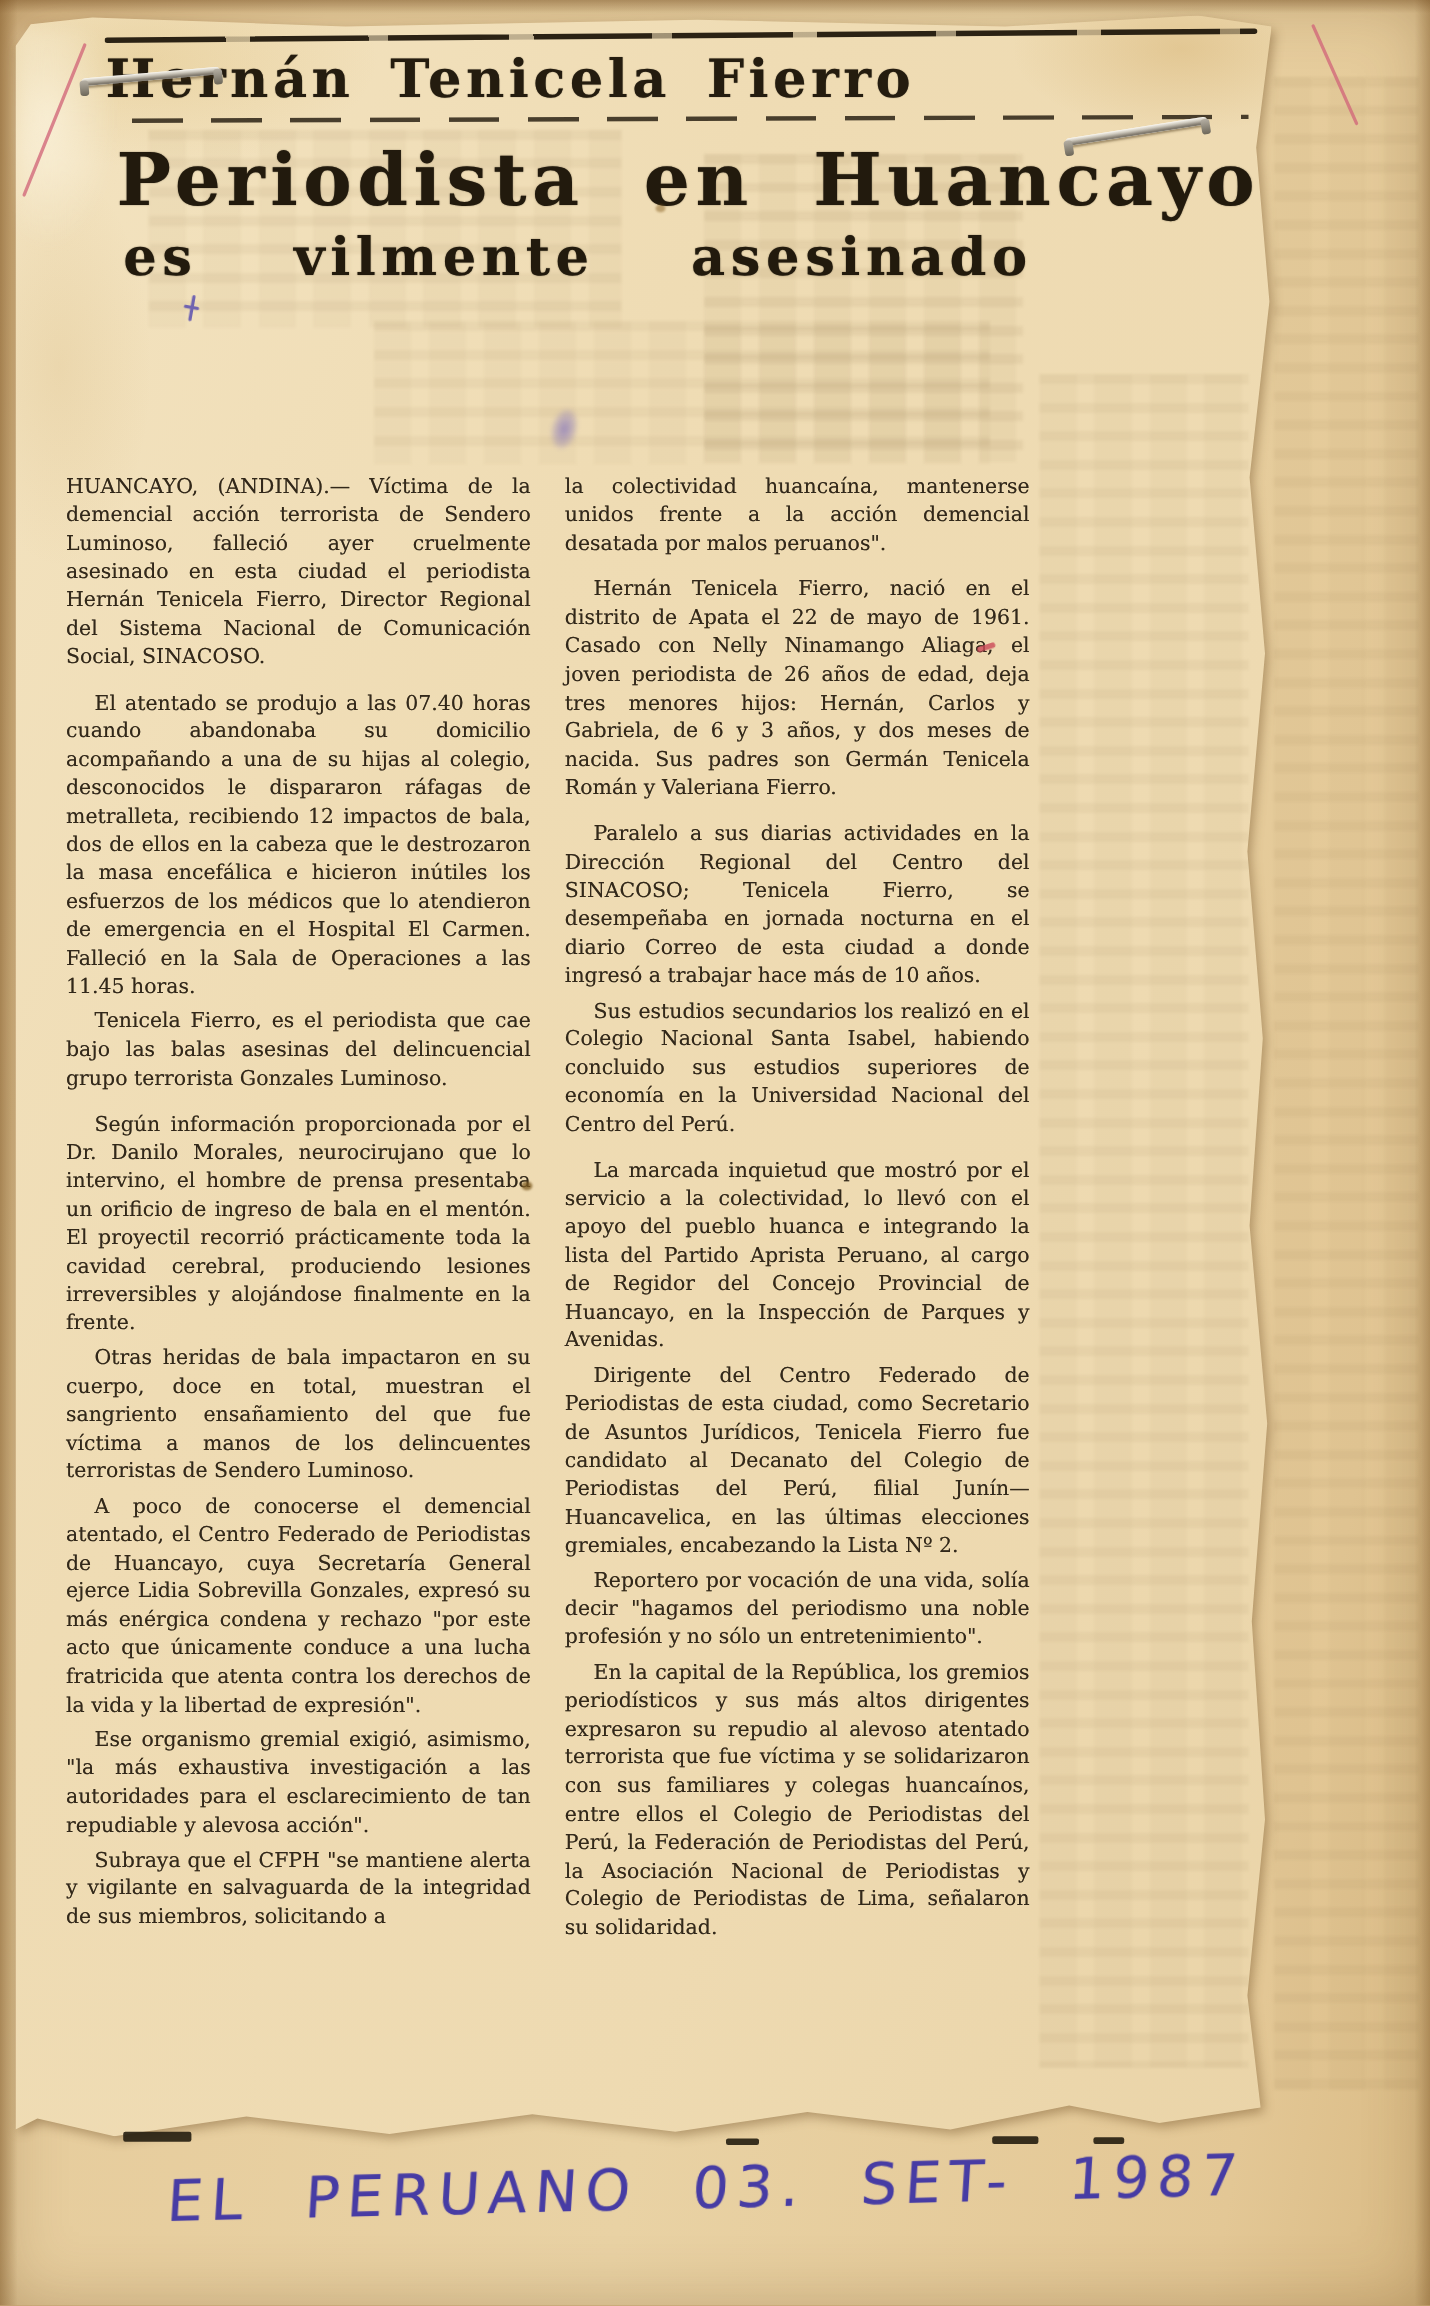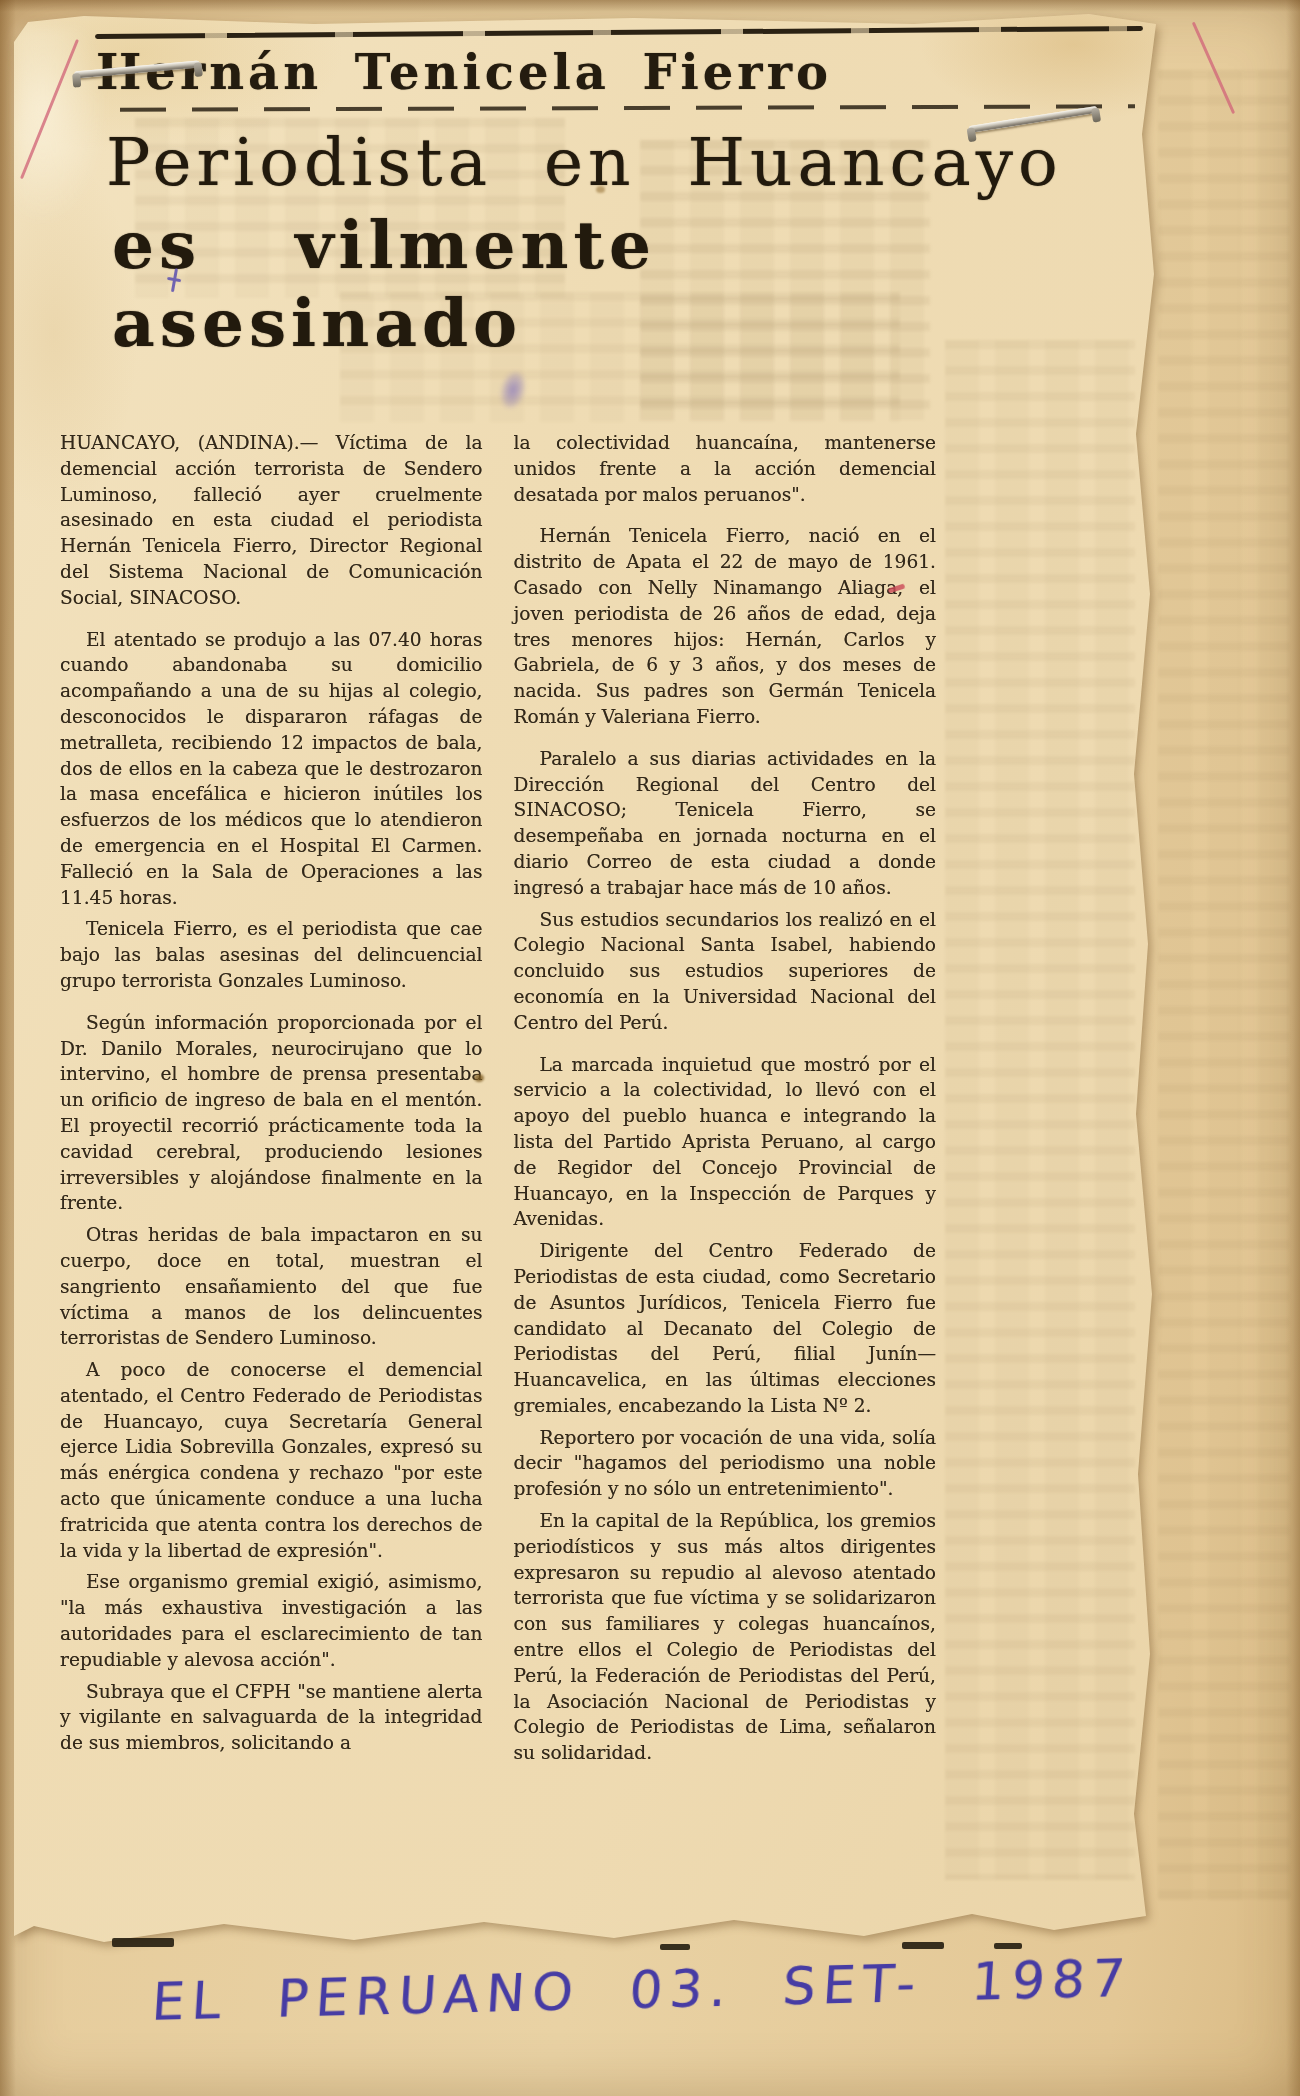--- a/index.html
+++ b/index.html
@@ -45,24 +45,24 @@
   .kicker-rule{position:absolute;left:120px;top:106px;width:1015px;height:3.5px;opacity:.85;
       transform:rotate(-0.2deg);
       background:repeating-linear-gradient(90deg,#2b2214 0 46px, transparent 46px 72px);}
   .rule-remnant{position:absolute;background:#241d10;border-radius:2px;opacity:.9;}
 
   
   .kicker{position:absolute;left:96px;top:44px;width:1000px;
       font-size:48px;font-weight:bold;color:#241c0f;letter-spacing:4px;word-spacing:12px;
       text-shadow:0 0 1px rgba(36,28,15,.6);}
   .headline-l1{position:absolute;left:106px;top:124px;width:1040px;
-      font-size:66px;font-weight:normal;color:#221a0d;letter-spacing:5px;word-spacing:26px;
+      font-size:66px;font-weight:bold;color:#221a0d;letter-spacing:5px;word-spacing:26px;
       text-shadow:0 0 1.2px rgba(34,26,13,.65);}
   .headline-l2{position:absolute;left:112px;top:206px;width:1040px;
-      font-size:66px;font-weight:bold;color:#221a0d;letter-spacing:5px;word-spacing:66px;
+      font-size:48px;font-weight:bold;color:#221a0d;letter-spacing:5px;word-spacing:66px;
       text-shadow:0 0 1.2px rgba(34,26,13,.65);}
 
   
   .body-text{position:absolute;left:60px;top:430px;width:876px;display:flex;gap:31px;justify-content:flex-end;}
   .col{width:430px;color:#32281a;font-size:18.6px;line-height:25.8px;text-align:justify;
       text-shadow:0 0 .5px rgba(50,40,26,.55);}
   .para{margin:0 0 6px 0;text-indent:26px;}
   .para.noindent{text-indent:0;}
   .para.gap-md{margin-top:16px;}
   .para.gap-lg{}

